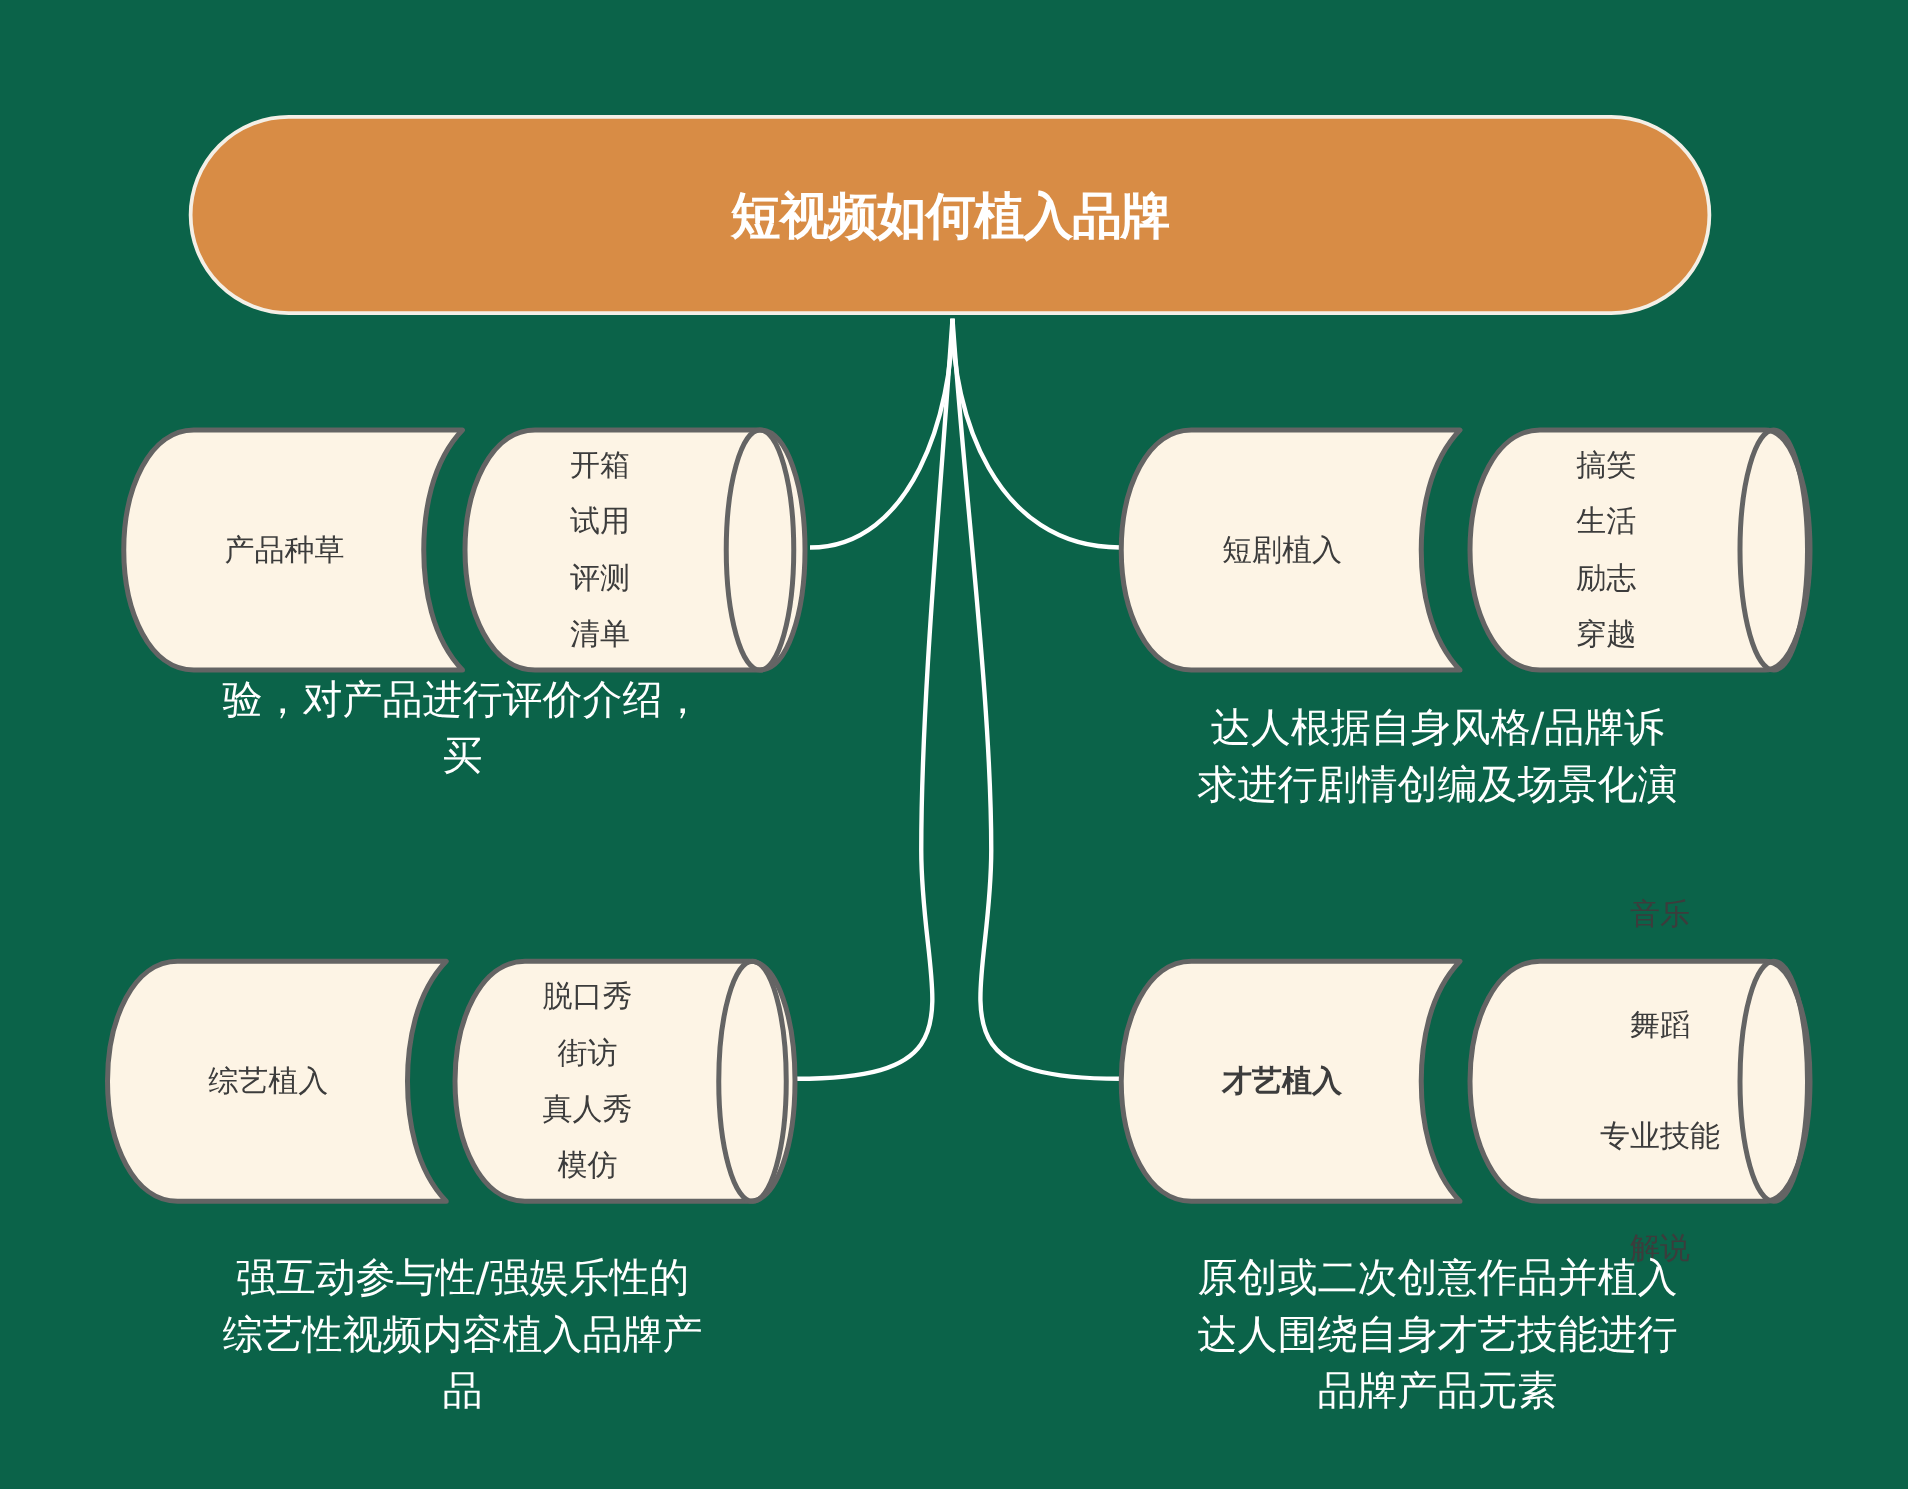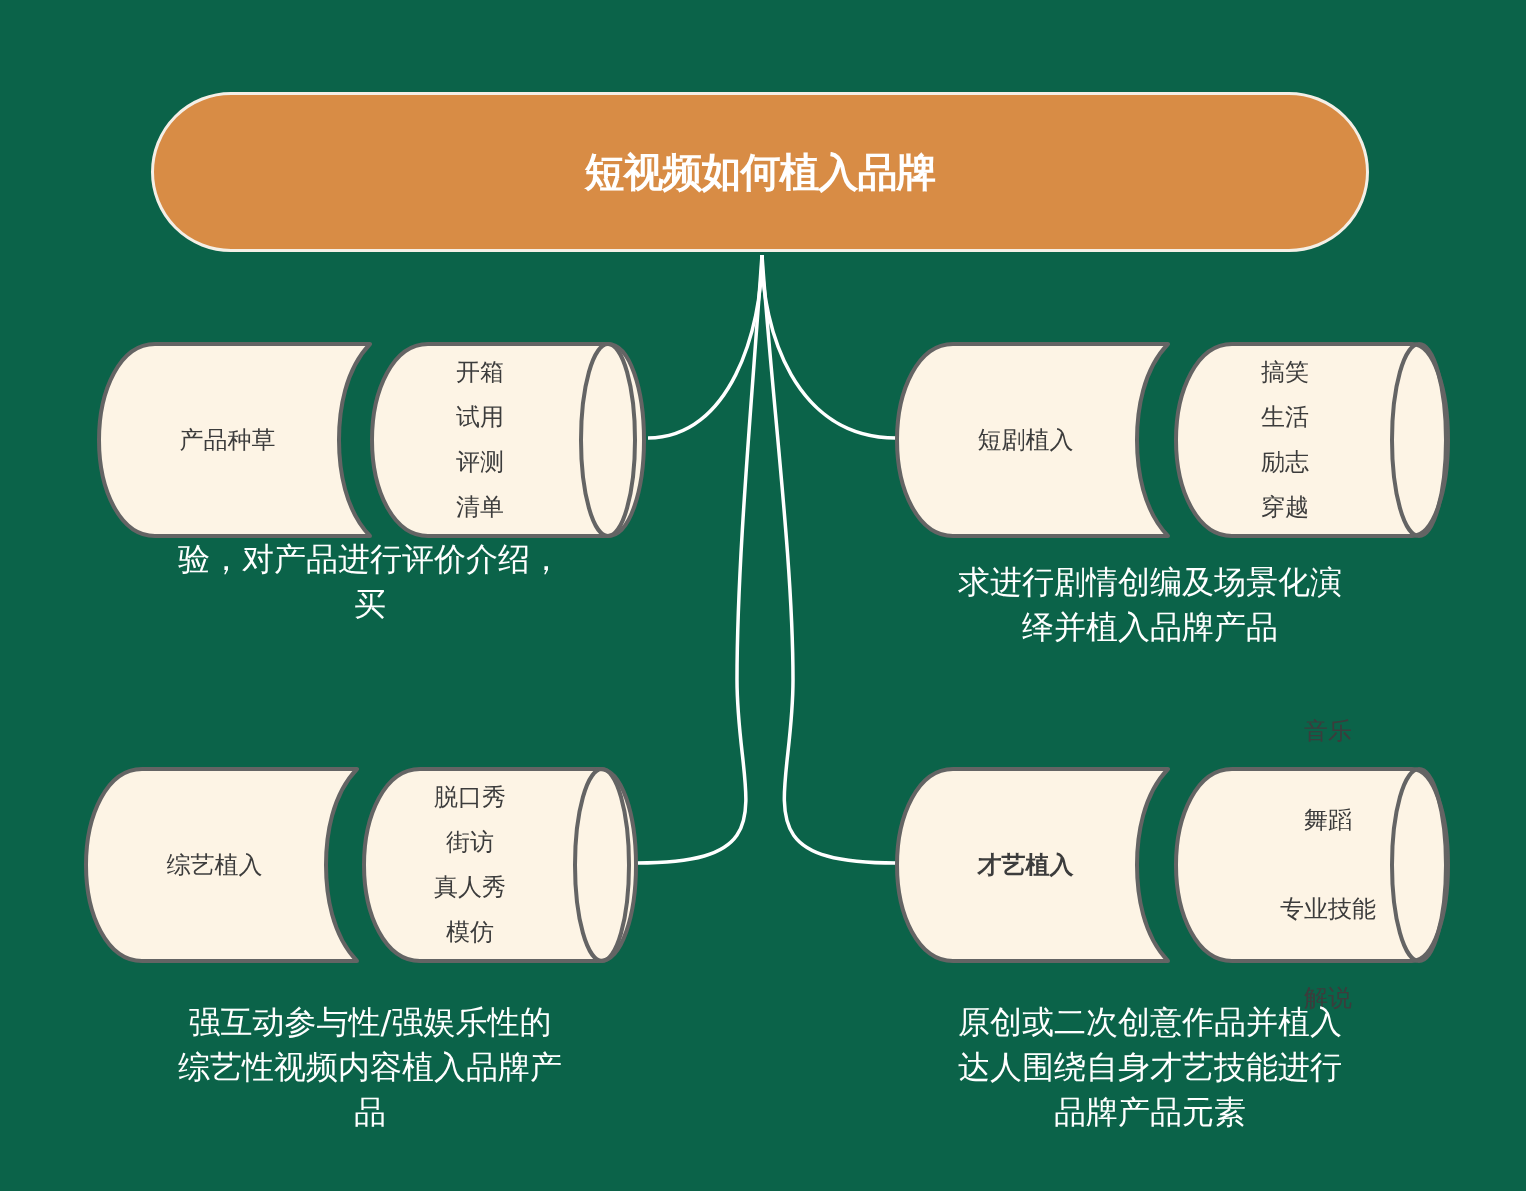--- a/index.html
+++ b/index.html
@@ -81,22 +81,22 @@
   <path d="M60 4 L240 4 C 262 4, 276 50, 276 100 C 276 150, 262 196, 240 196 L60 196 C 25 196, 4 150, 4 100 C 4 50, 25 4, 60 4 Z" fill="#fdf4e5" stroke="#646464" stroke-width="4"></path>
   <ellipse cx="247" cy="100" rx="27" ry="96" fill="none" stroke="#646464" stroke-width="4"></ellipse>
 </svg>
 <div class="label sub-label" style="left:1185px;top:350px;width:200px;height:180px;">
   <span>搞笑</span>
   <span>生活</span>
   <span>励志</span>
   <span>穿越</span>
 </div>
 <div class="desc" style="left:920px;top:560px;width:460px;">
+  <div>达人根据自身风格/品牌诉</div>
   <div>求进行剧情创编及场景化演</div>
-  <div>绎并植入品牌产品</div>
 </div>
 
 <svg class="shape" style="left:82px;top:765px" width="290" height="200" viewBox="0 0 290 200">
   <path d="M275 4 L60 4 C 25 4, 4 50, 4 100 C 4 150, 25 196, 60 196 L275 196 C 250 170, 244 130, 244 100 C 244 70, 250 30, 275 4 Z" fill="#fdf4e5" stroke="#646464" stroke-width="4" stroke-linejoin="round"></path>
 </svg>
 <div class="label" style="left:87px;top:765px;width:255px;height:200px;">
   <span>综艺植入</span>
 </div>
 <svg class="shape" style="left:360px;top:765px" width="282" height="200" viewBox="0 0 282 200">
   <path d="M60 4 L240 4 C 262 4, 276 50, 276 100 C 276 150, 262 196, 240 196 L60 196 C 25 196, 4 150, 4 100 C 4 50, 25 4, 60 4 Z" fill="#fdf4e5" stroke="#646464" stroke-width="4"></path>

